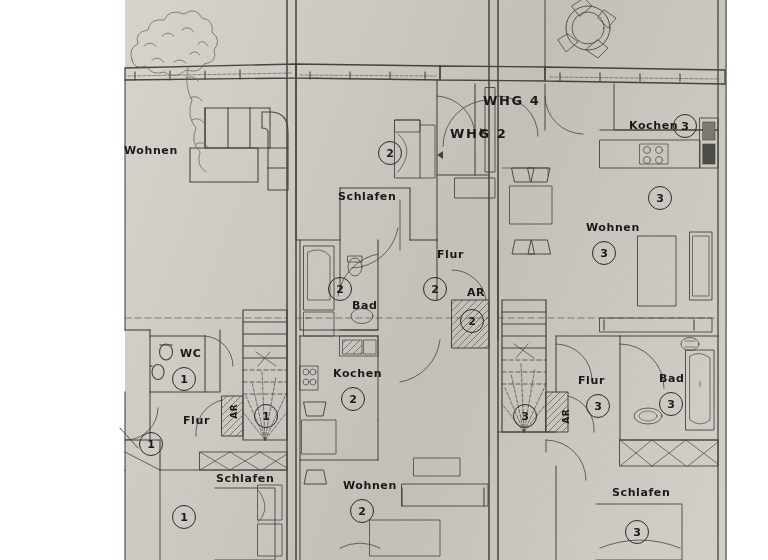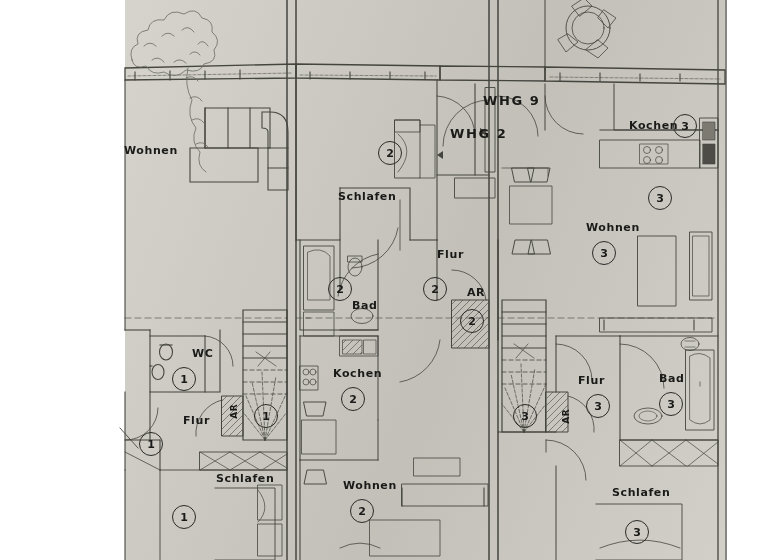--- a/index.html
+++ b/index.html
@@ -266,35 +266,35 @@
       <path d="M620,440 L652,466 M652,440 L620,466 M652,440 L686,466 M686,440 L652,466 M686,440 L718,464 M718,442 L688,466" stroke-width=".7"></path>
       <path d="M596,504 L682,504 L682,560 L596,560" stroke-width=".9"></path>
       <path d="M600,548 Q640,532 680,548" stroke-width=".8"></path>
       <path d="M556,466 L556,560" stroke-width="1"></path>
 
     </g>
   </svg>
 
   <div id="labels">
       <div class="lbl whg" style="left: 450px; top: 126px;">WHG 2</div>
-      <div class="lbl whg" style="left: 483px; top: 93px;">WHG 9</div>
+      <div class="lbl whg" style="left: 483px; top: 93px;">WHG 4</div>
       <div class="lbl rm" style="left: 124px; top: 144px;">Wohnen</div>
       <div class="lbl rm" style="left: 338px; top: 190px;">Schlafen</div>
       <div class="num sm" style="left: 378px; top: 141px;">2</div>
       <div class="lbl rm" style="left: 437px; top: 248px;">Flur</div>
       <div class="num sm" style="left: 423px; top: 277px;">2</div>
       <div class="lbl rm" style="left: 352px; top: 299px;">Bad</div>
       <div class="num sm" style="left: 328px; top: 277px;">2</div>
       <div class="lbl rm" style="left: 467px; top: 286px;">AR</div>
       <div class="num sm" style="left: 460px; top: 309px;">2</div>
       <div class="lbl rm" style="left: 333px; top: 367px;">Kochen</div>
       <div class="num sm" style="left: 341px; top: 387px;">2</div>
       <div class="lbl rm" style="left: 343px; top: 479px;">Wohnen</div>
       <div class="num sm" style="left: 350px; top: 499px;">2</div>
-      <div class="lbl rm" style="left: 192px; top: 347px;">WC</div>
+      <div class="lbl rm" style="left: 180px; top: 347px;">WC</div>
       <div class="num sm" style="left: 172px; top: 367px;">1</div>
       <div class="lbl rm" style="left: 183px; top: 414px;">Flur</div>
       <div class="num sm" style="left: 139px; top: 432px;">1</div>
       <div class="lbl rm vert" style="left: 229px; top: 404px;">AR</div>
       <div class="num sm" style="left: 254px; top: 404px;">1</div>
       <div class="lbl rm" style="left: 216px; top: 472px;">Schlafen</div>
       <div class="num sm" style="left: 172px; top: 505px;">1</div>
       <div class="lbl rm" style="left: 629px; top: 119px;">Kochen</div>
       <div class="num sm" style="left: 673px; top: 114px;">3</div>
       <div class="lbl rm" style="left: 586px; top: 221px;">Wohnen</div>

